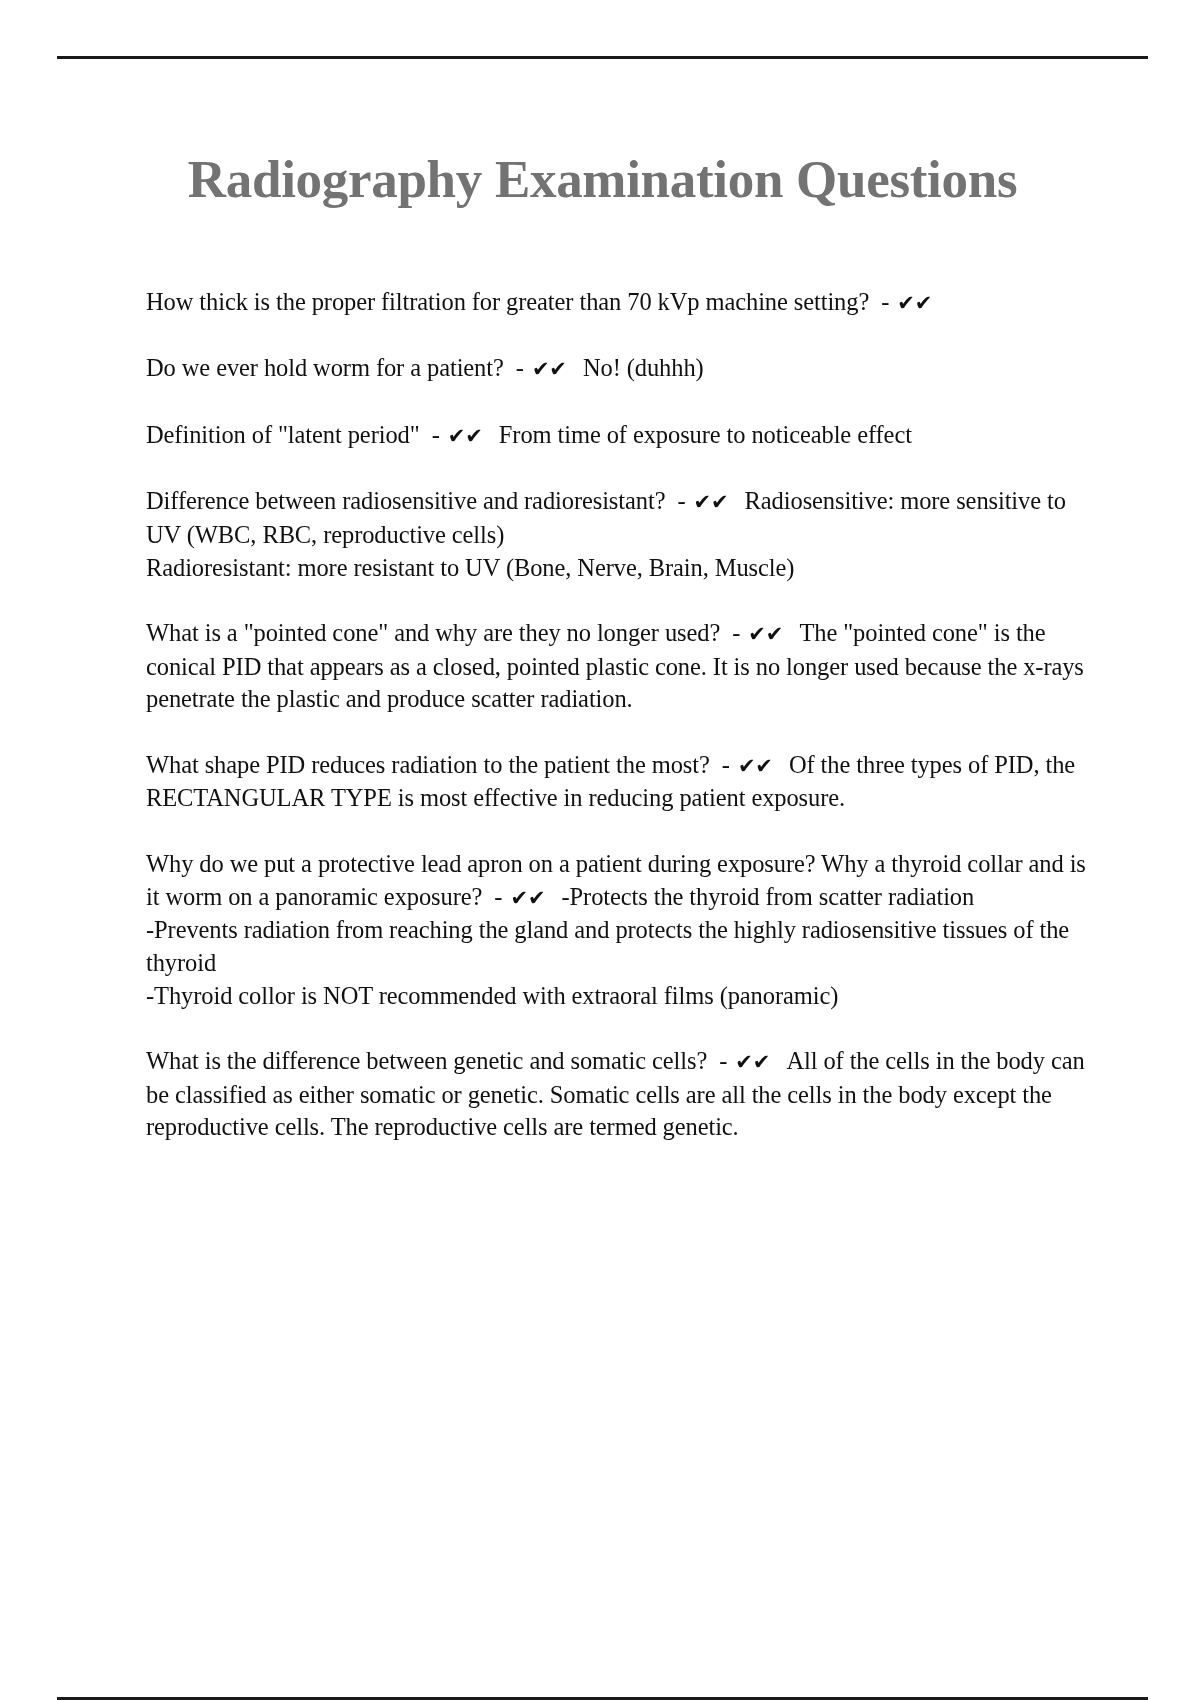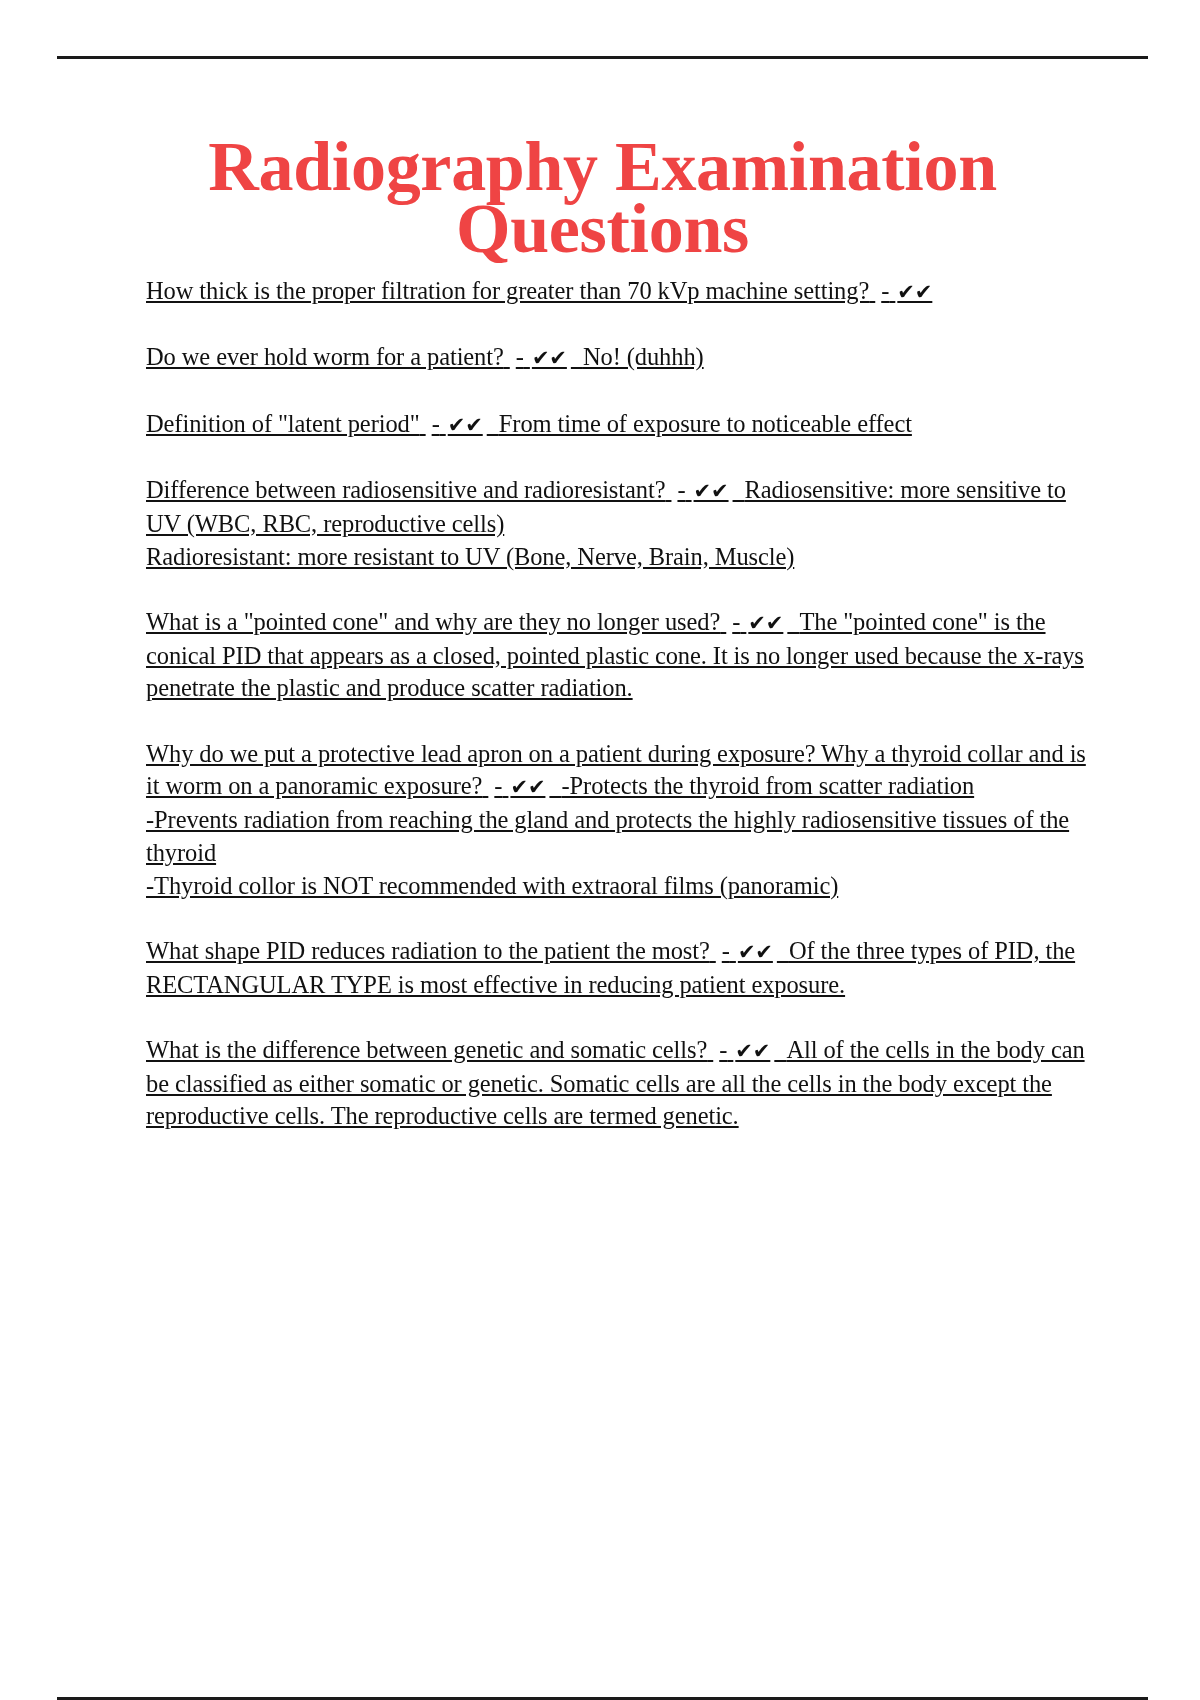--- a/index.html
+++ b/index.html
@@ -20,38 +20,37 @@
       left: 57px;
       width: 1091px;
       height: 3px;
       background: #1a1a1a;
     }
     .rule.top { top: 56px; }
     .rule.bottom { top: 1697px; height: 3px; }
 
     .title {
       position: absolute;
-      top: 136px;
+      top: 148px;
       left: 60px;
       width: 1085px;
       text-align: center;
       font-weight: bold;
-      font-size: 70px;
+      font-size: 53px;
       line-height: 62px;
       letter-spacing: -0.3px;
       margin: 0;
-      color: #ef4444;
+      color: #737373;
     }
 
     .content {
       position: absolute;
-      top: 275px;
+      top: 286px;
       left: 146px;
       width: 950px;
-      text-decoration: underline;
     }
     .qa {
       font-size: 24.5px;
       line-height: 32.7px;
       margin: 0 0 32.7px 0;
       letter-spacing: -0.1px;
     }
     .qa .check {
       font-family: "DejaVu Sans", sans-serif;
       font-size: 21px;
@@ -102,33 +101,33 @@
 
   <p class="qa">
     <span>What is a "pointed cone" and why are they no longer used?</span>
     <span class="sep">-</span>
     <span class="check">✔✔</span>
     &nbsp;<span>The "pointed cone" is the conical PID that appears as a closed, pointed plastic cone. It is no longer used because the x-rays penetrate the plastic and produce scatter radiation.</span>
   </p>
 
 
   <p class="qa">
+    <span>What shape PID reduces radiation to the patient the most?</span>
+    <span class="sep">-</span>
+    <span class="check">✔✔</span>
+    &nbsp;<span>Of the three types of PID, the RECTANGULAR TYPE is most effective in reducing patient exposure.</span>
+  </p>
+
+  <p class="qa">
     <span>Why do we put a protective lead apron on a patient during exposure? Why a thyroid collar and is it worm on a panoramic exposure?</span>
     <span class="sep">-</span>
     <span class="check">✔✔</span>
     &nbsp;<span>-Protects the thyroid from scatter radiation</span>
     <span class="line">-Prevents radiation from reaching the gland and protects the highly radiosensitive tissues of the thyroid</span>
     <span class="line">-Thyroid collor is NOT recommended with extraoral films (panoramic)</span>
-  </p>
-
-  <p class="qa">
-    <span>What shape PID reduces radiation to the patient the most?</span>
-    <span class="sep">-</span>
-    <span class="check">✔✔</span>
-    &nbsp;<span>Of the three types of PID, the RECTANGULAR TYPE is most effective in reducing patient exposure.</span>
   </p>
 
   <p class="qa">
     <span>What is the difference between genetic and somatic cells?</span>
     <span class="sep">-</span>
     <span class="check">✔✔</span>
     &nbsp;<span>All of the cells in the body can be classified as either somatic or genetic. Somatic cells are all the cells in the body except the reproductive cells. The reproductive cells are termed genetic.</span>
   </p>
 
 </div>

